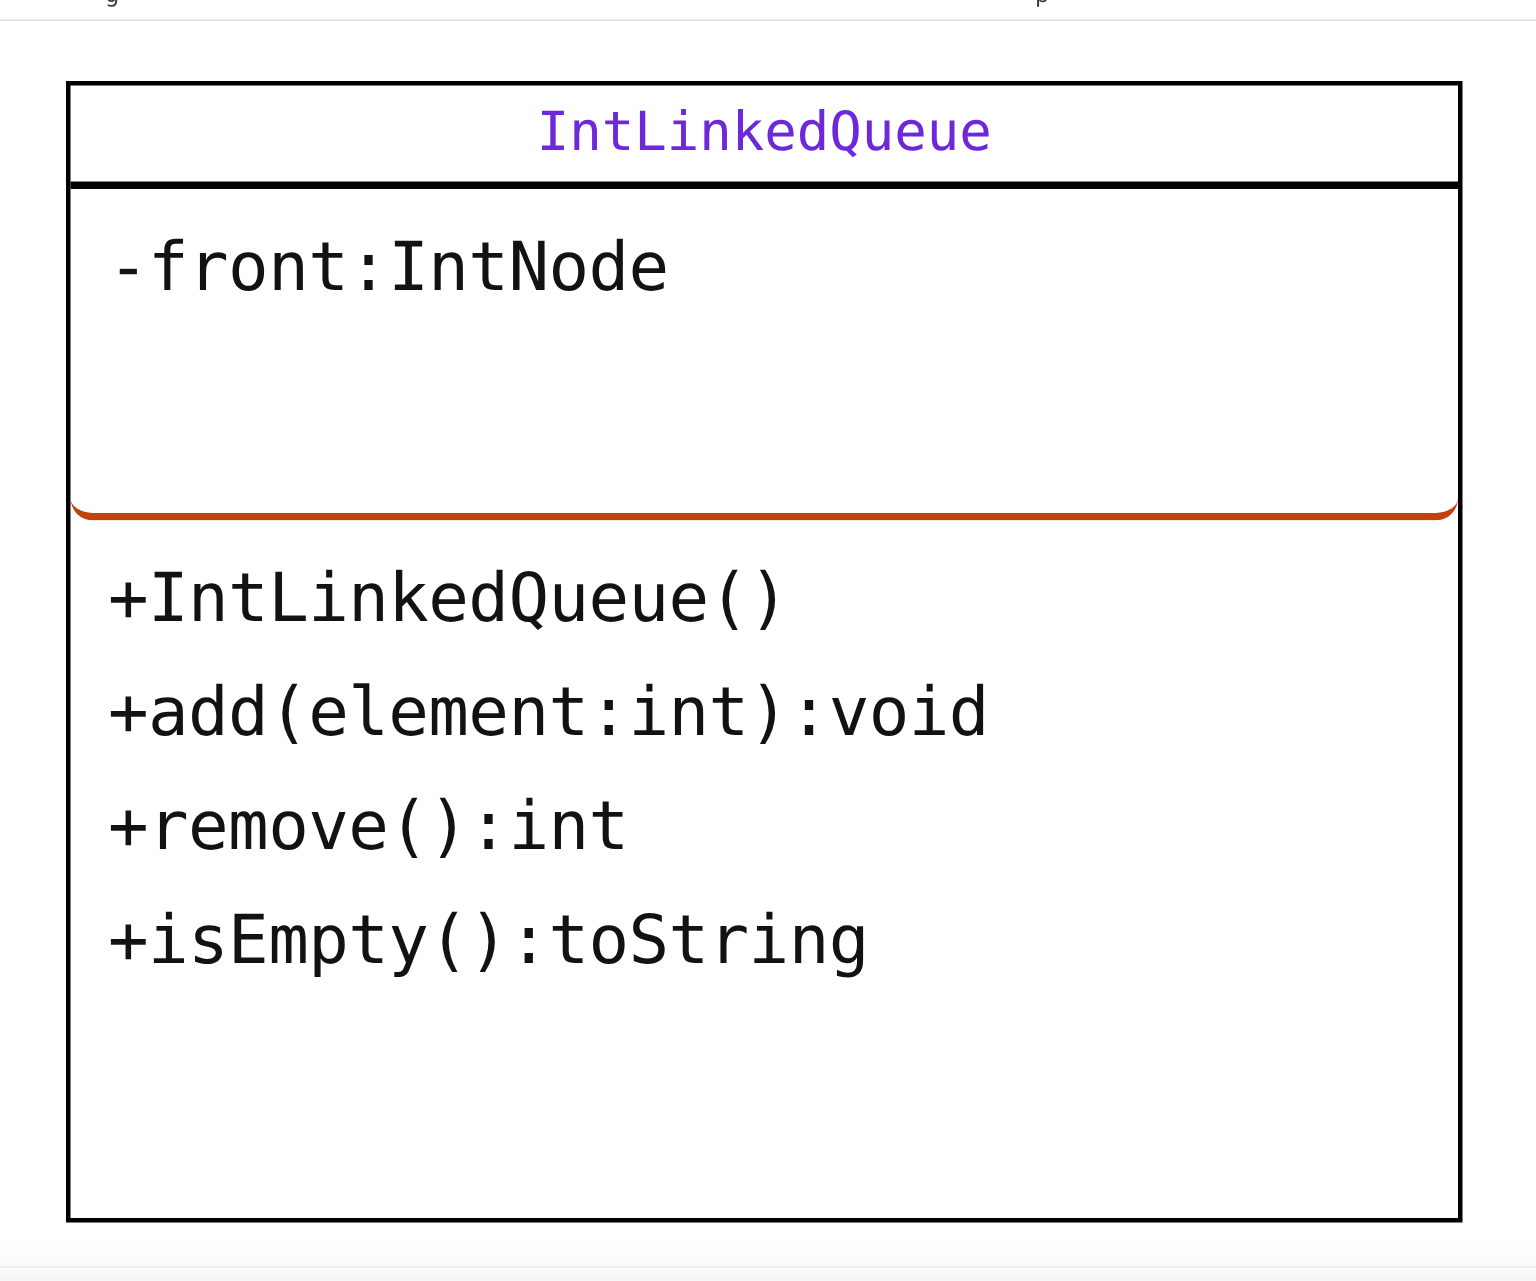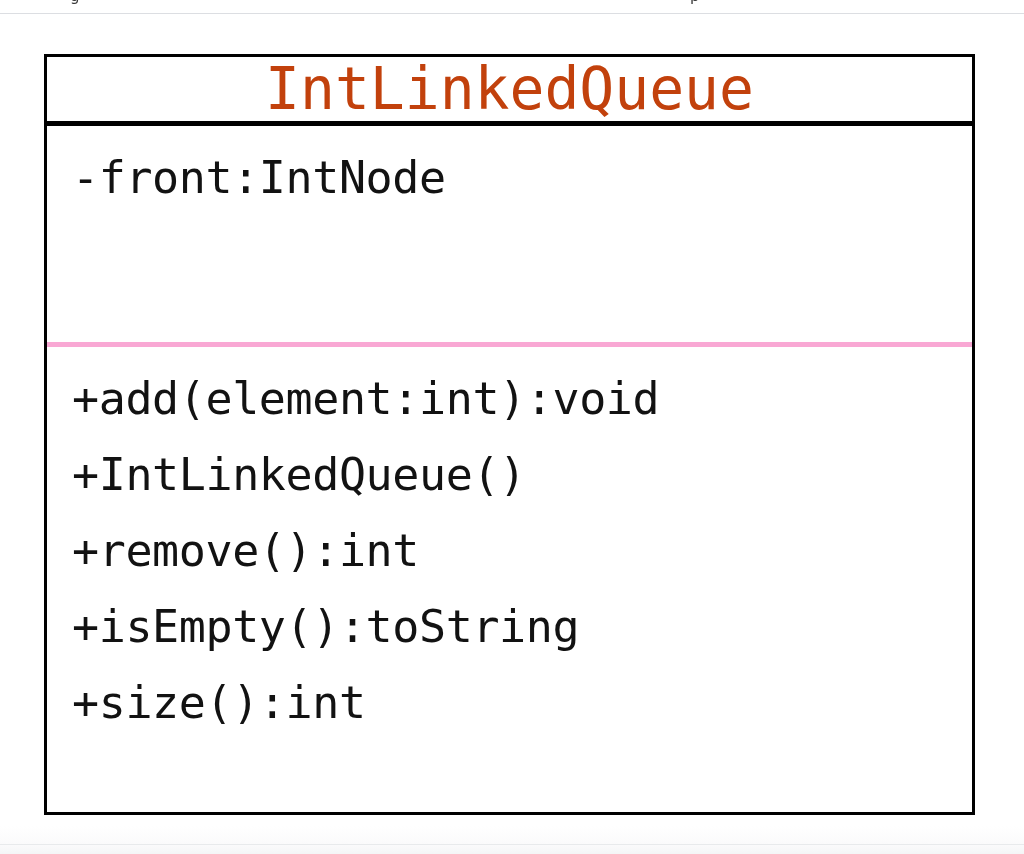--- a/index.html
+++ b/index.html
@@ -84,32 +84,33 @@
   
   .uml-name {
     height: 69px;
     flex: 0 0 69px;
     display: flex;
     align-items: center;
     justify-content: center;
     border-bottom: 5px solid #000000;
   }
   .uml-name-text {
-    font-size: 58px;
+    font-size: 36px;
     line-height: 1;
-    color: #c2410c;
+    color: #6d28d9;
     letter-spacing: 0px;
     white-space: nowrap;
   }
 
   
   .uml-attributes {
     flex: 0 0 221px;
-    border-bottom: 5px solid #f9a8d4;
+    border-bottom: 5px solid #c2410c;
     padding: 14px 0 0 25px;
+    border-radius: 15px;
   }
 
   
   .uml-operations {
     flex: 1 1 auto;
     padding: 14px 0 0 25px;
   }
 
   .uml-line {
     font-size: 45px;
@@ -133,23 +134,22 @@
 
   <div class="uml-compartment uml-name">
     <div class="uml-name-text">IntLinkedQueue</div>
   </div>
 
   <div class="uml-compartment uml-attributes">
     <div class="uml-line">-front:IntNode</div>
   </div>
 
   <div class="uml-compartment uml-operations">
+    <div class="uml-line">+IntLinkedQueue()</div>
     <div class="uml-line">+add(element:int):void</div>
-    <div class="uml-line">+IntLinkedQueue()</div>
     <div class="uml-line">+remove():int</div>
     <div class="uml-line">+isEmpty():toString</div>
-    <div class="uml-line">+size():int</div>
   </div>
 
 </div>
 
 <div class="page-fade-bottom"></div>
 <div class="page-rule-bottom"></div>
 
 </body></html>

